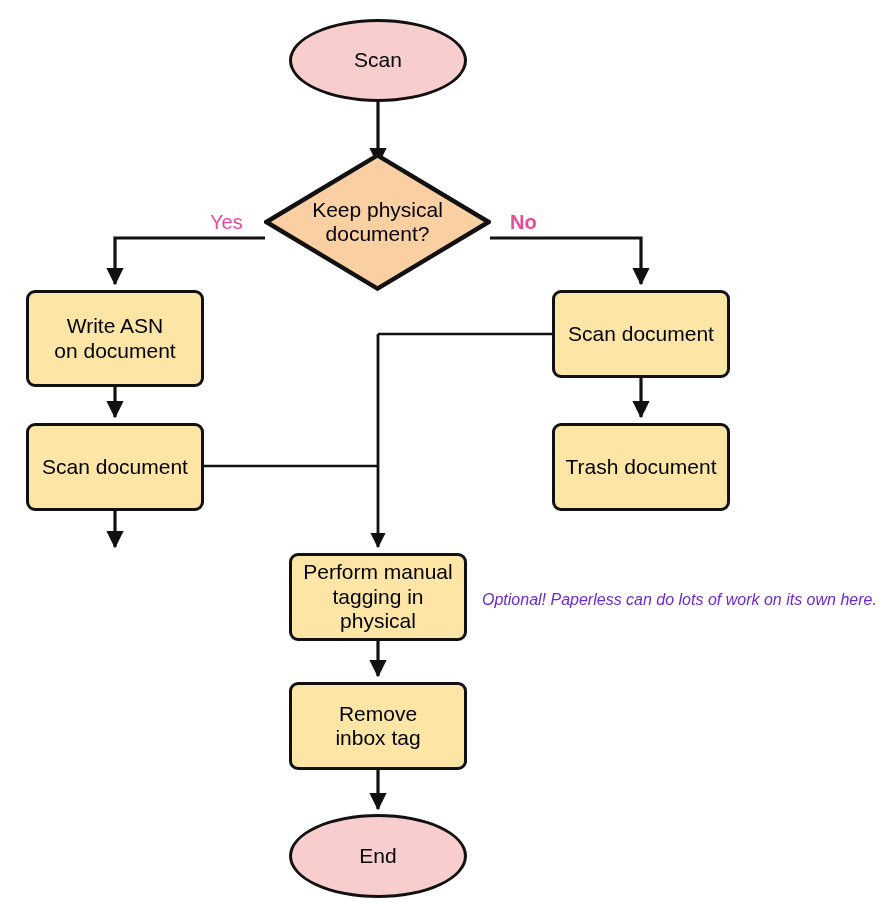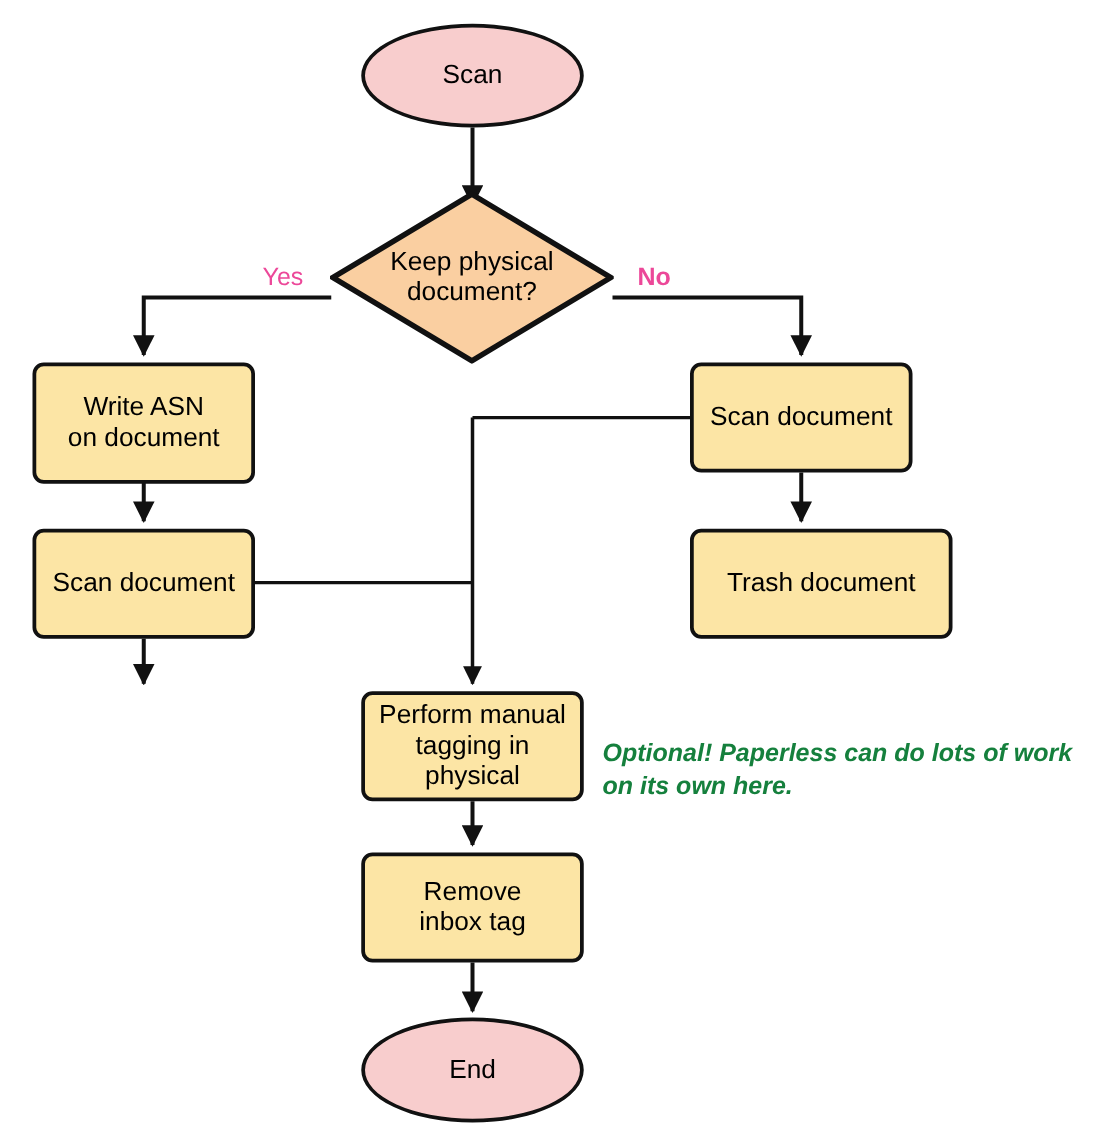--- a/index.html
+++ b/index.html
@@ -66,26 +66,25 @@
     padding: 0 26px;
   }
   .edge-label {
     position: absolute;
     font-size: 20px;
     color: #ec4899;
     white-space: nowrap;
   }
   .annotation {
     position: absolute;
-    font-size: 20px;
+    font-size: 16px;
     font-style: italic;
     line-height: 1.30;
-    color: #15803d;
+    color: #6d28d9;
     width: 404px;
-    font-weight: bold;
   }
 </style>
 </head>
 <body>
 
 <div id="stage">
 
   <svg id="edges" viewBox="0 0 888 907" width="888" height="907" aria-hidden="true">
     <defs>
       <marker id="arrow" viewBox="0 0 10 10" refX="9.2" refY="5" markerWidth="5.4" markerHeight="5.4" orient="auto-start-reverse">
@@ -135,21 +134,21 @@
 
   <div class="node node-process" style="left:26px; top:423px; width:178px; height:88px;">
     <span>Scan document</span>
   </div>
 
 
   <div class="node node-process" style="left:552px; top:290px; width:178px; height:88px;">
     <span>Scan document</span>
   </div>
 
-  <div class="node node-process" style="left:552px; top:423px; width:210px; height:88px;">
+  <div class="node node-process" style="left:552px; top:423px; width:178px; height:88px;">
     <span>Trash document</span>
   </div>
 
   <div class="node node-process" style="left:289px; top:553px; width:178px; height:88px;">
     <span>Perform manual
 tagging in
 physical</span>
   </div>
 
   <div class="node node-process" style="left:289px; top:682px; width:178px; height:88px;">

